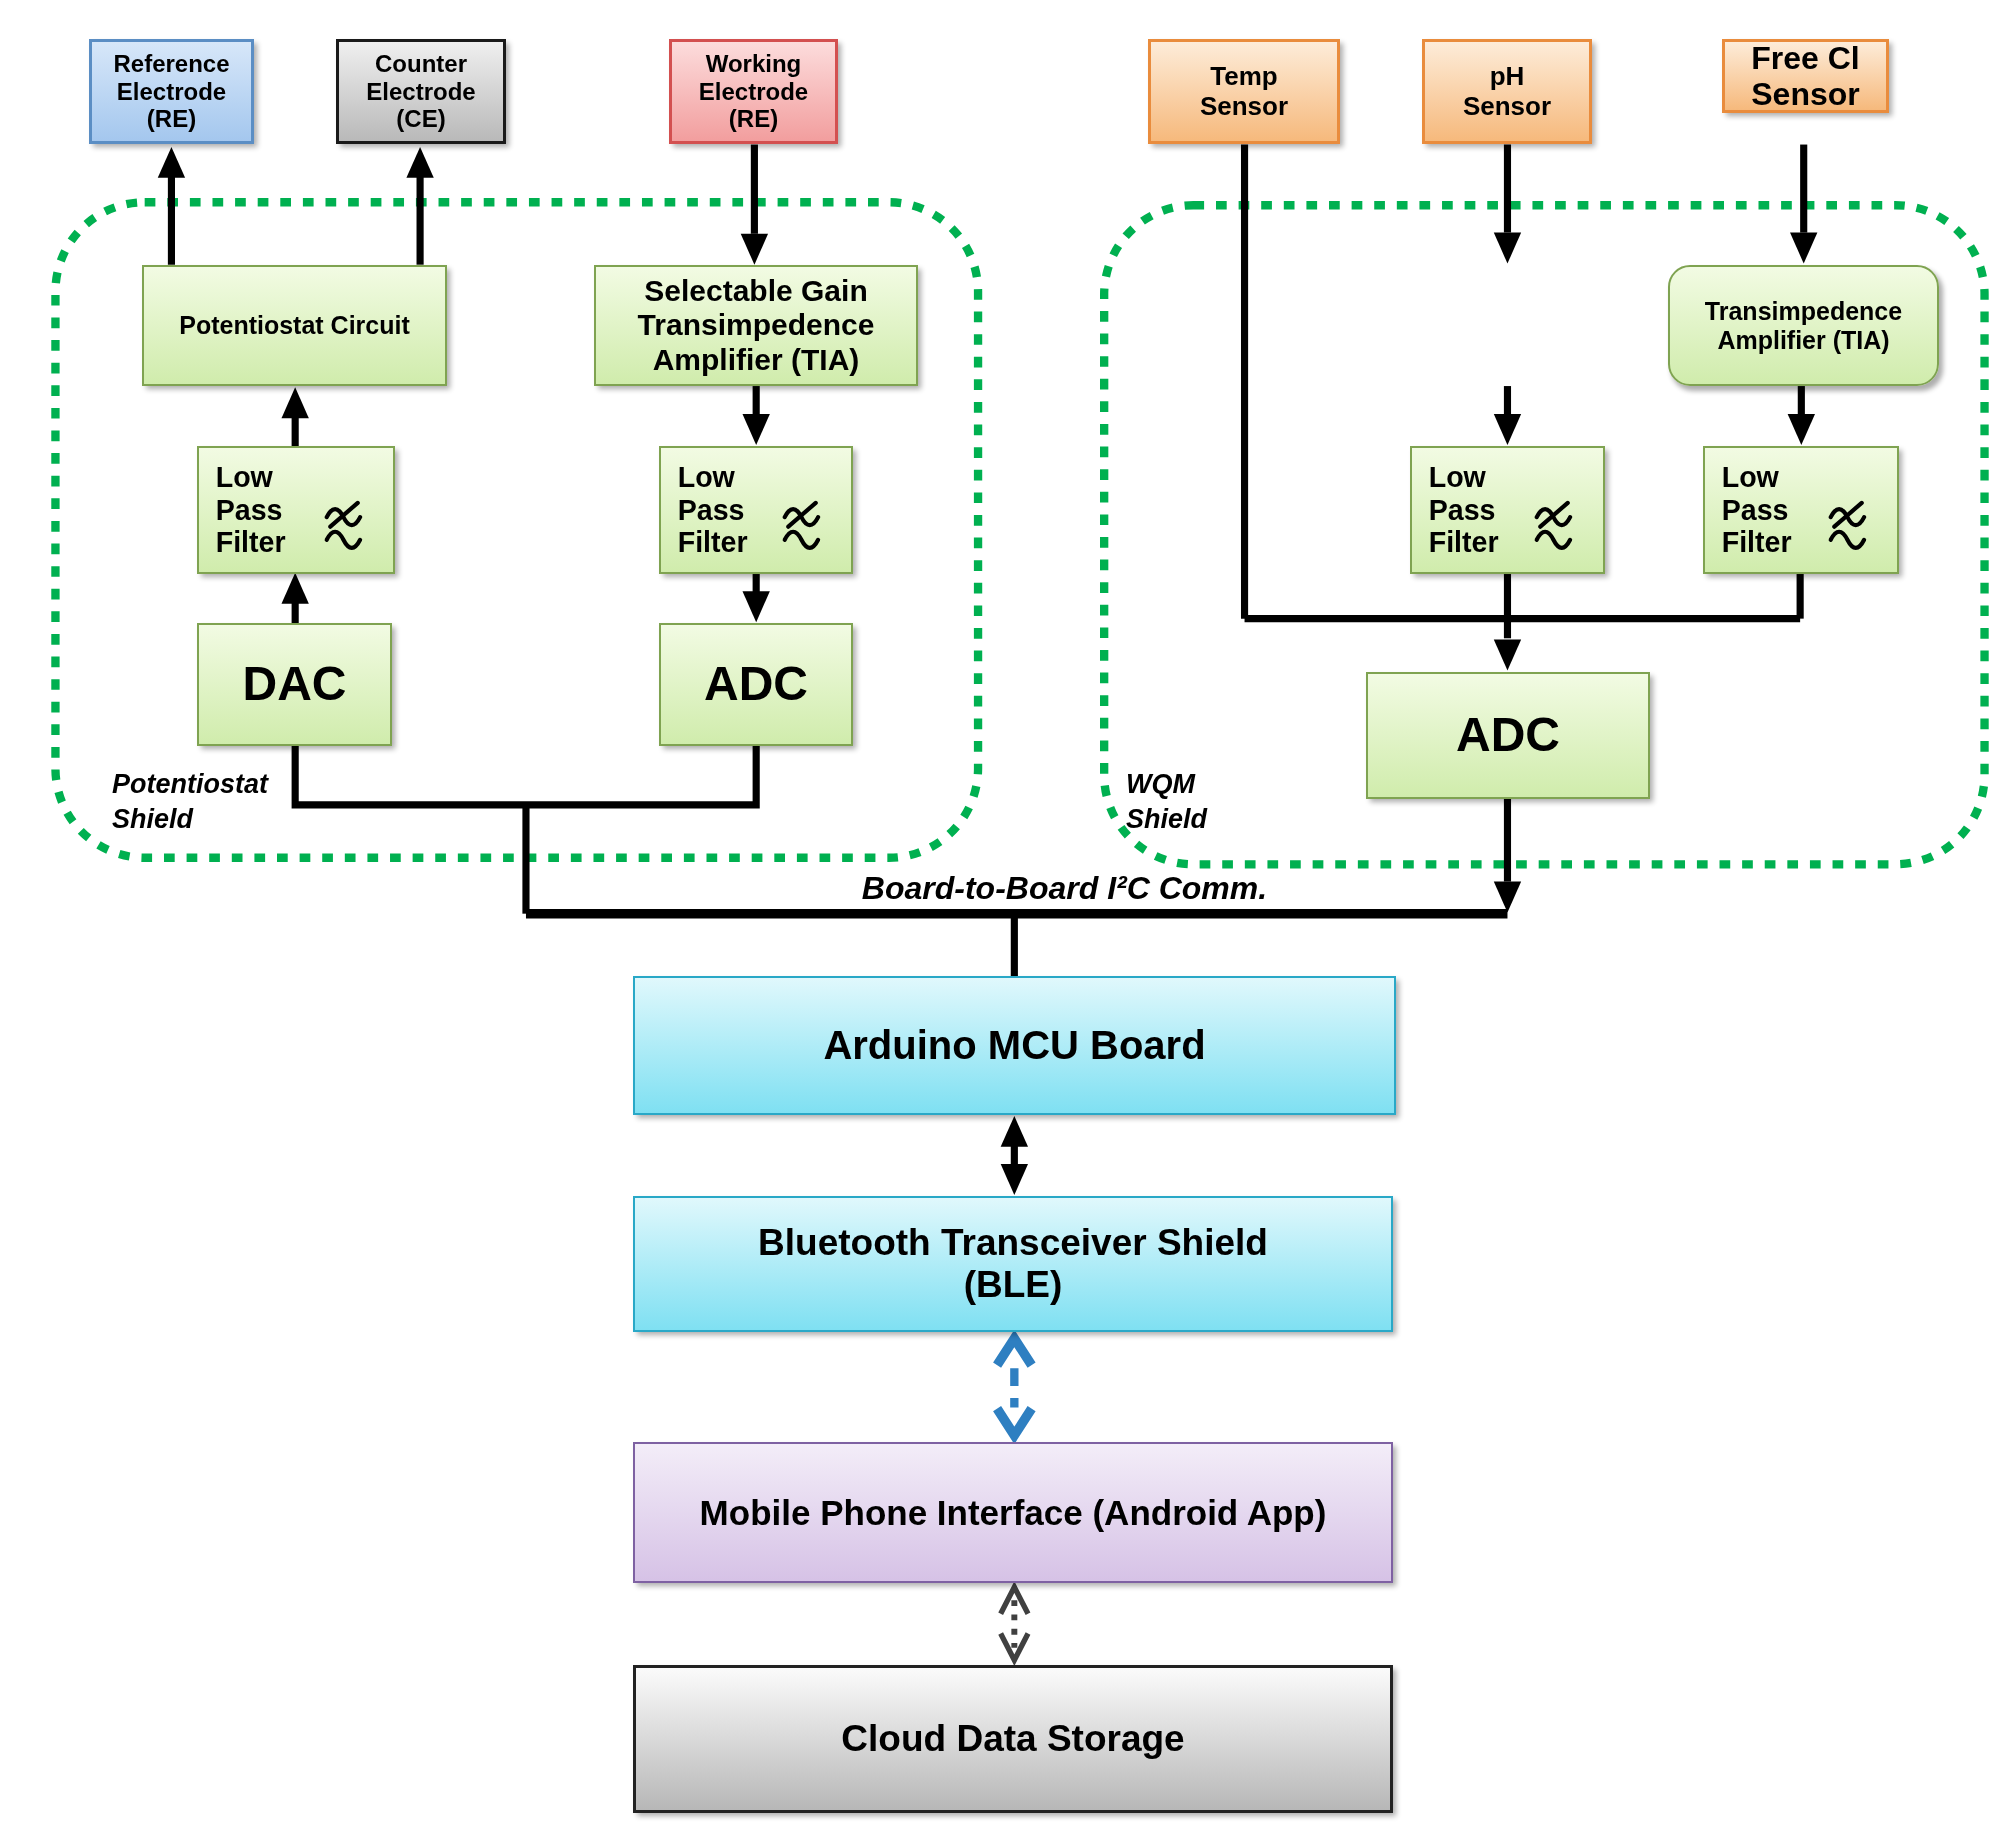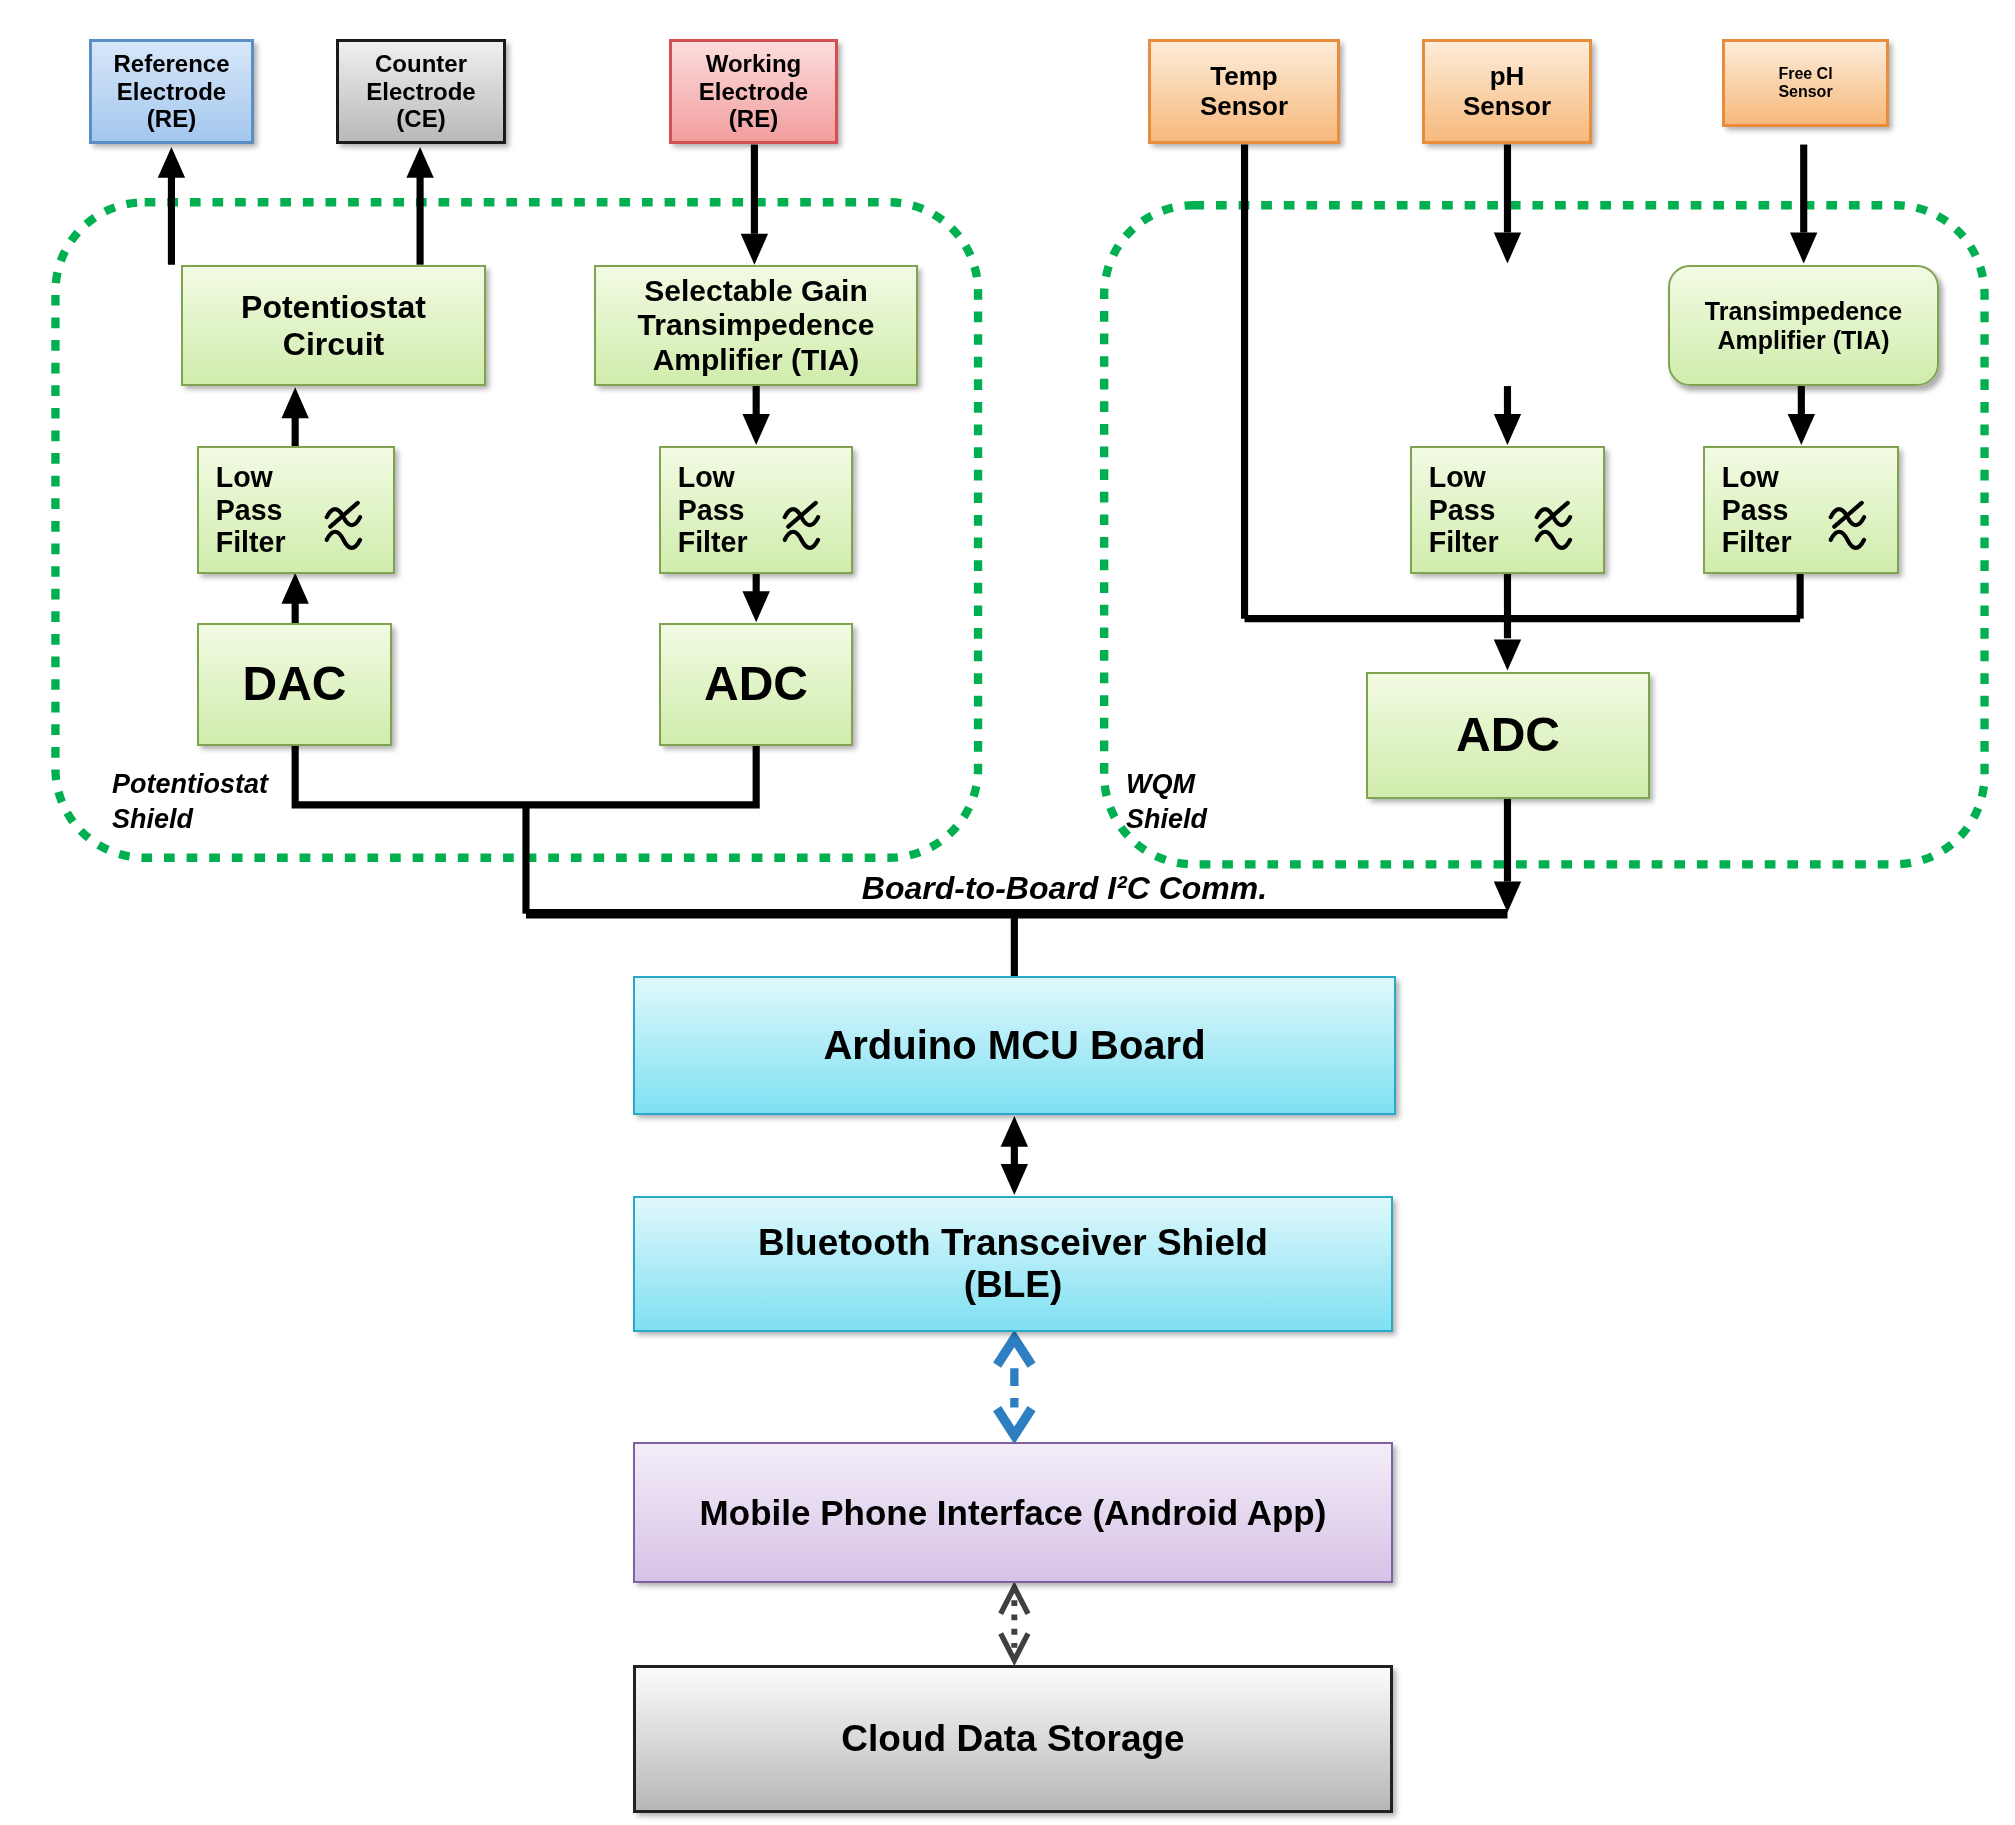--- a/index.html
+++ b/index.html
@@ -169,25 +169,25 @@
   <div class="node box-red" style="left:669px;top:39px;width:169px;height:105px;font-size:24px;padding:0 13px;">
     <span>Working Electrode (RE)</span>
   </div>
 
   <div class="node box-orange" style="left:1148px;top:39px;width:192px;height:105px;font-size:26px;padding:0 43px;">
     <span>Temp Sensor</span>
   </div>
   <div class="node box-orange" style="left:1422px;top:39px;width:170px;height:105px;font-size:26px;padding:0 40px;">
     <span>pH Sensor</span>
   </div>
-  <div class="node box-orange" style="left:1722px;top:39px;width:167px;height:88px;font-size:16px;padding:0 26px;">
+  <div class="node box-orange" style="left:1722px;top:39px;width:167px;height:74px;font-size:32px;padding:0 26px;">
     <span>Free Cl Sensor</span>
   </div>
 
-  <div class="node box-green" style="left:142px;top:265px;width:305px;height:121px;font-size:32px;padding:0 12px;margin-left:39px;">
+  <div class="node box-green" style="left:142px;top:265px;width:305px;height:121px;font-size:25px;padding:0 12px;">
     <span>Potentiostat Circuit</span>
   </div>
   <div class="node box-green" style="left:594px;top:265px;width:324px;height:121px;font-size:30px;padding:0 18px;">
     <span>Selectable Gain Transimpedence Amplifier (TIA)</span>
   </div>
 
   <div class="node box-green lpf" style="left:197px;top:446px;width:198px;height:128px;font-size:28.6px;">
     <span class="lpf-text">Low Pass Filter</span>
     <svg class="lpf-icon" width="62" height="55" viewBox="0 0 104 92">
       <g stroke="#000" stroke-width="7" fill="none" stroke-linecap="round">

